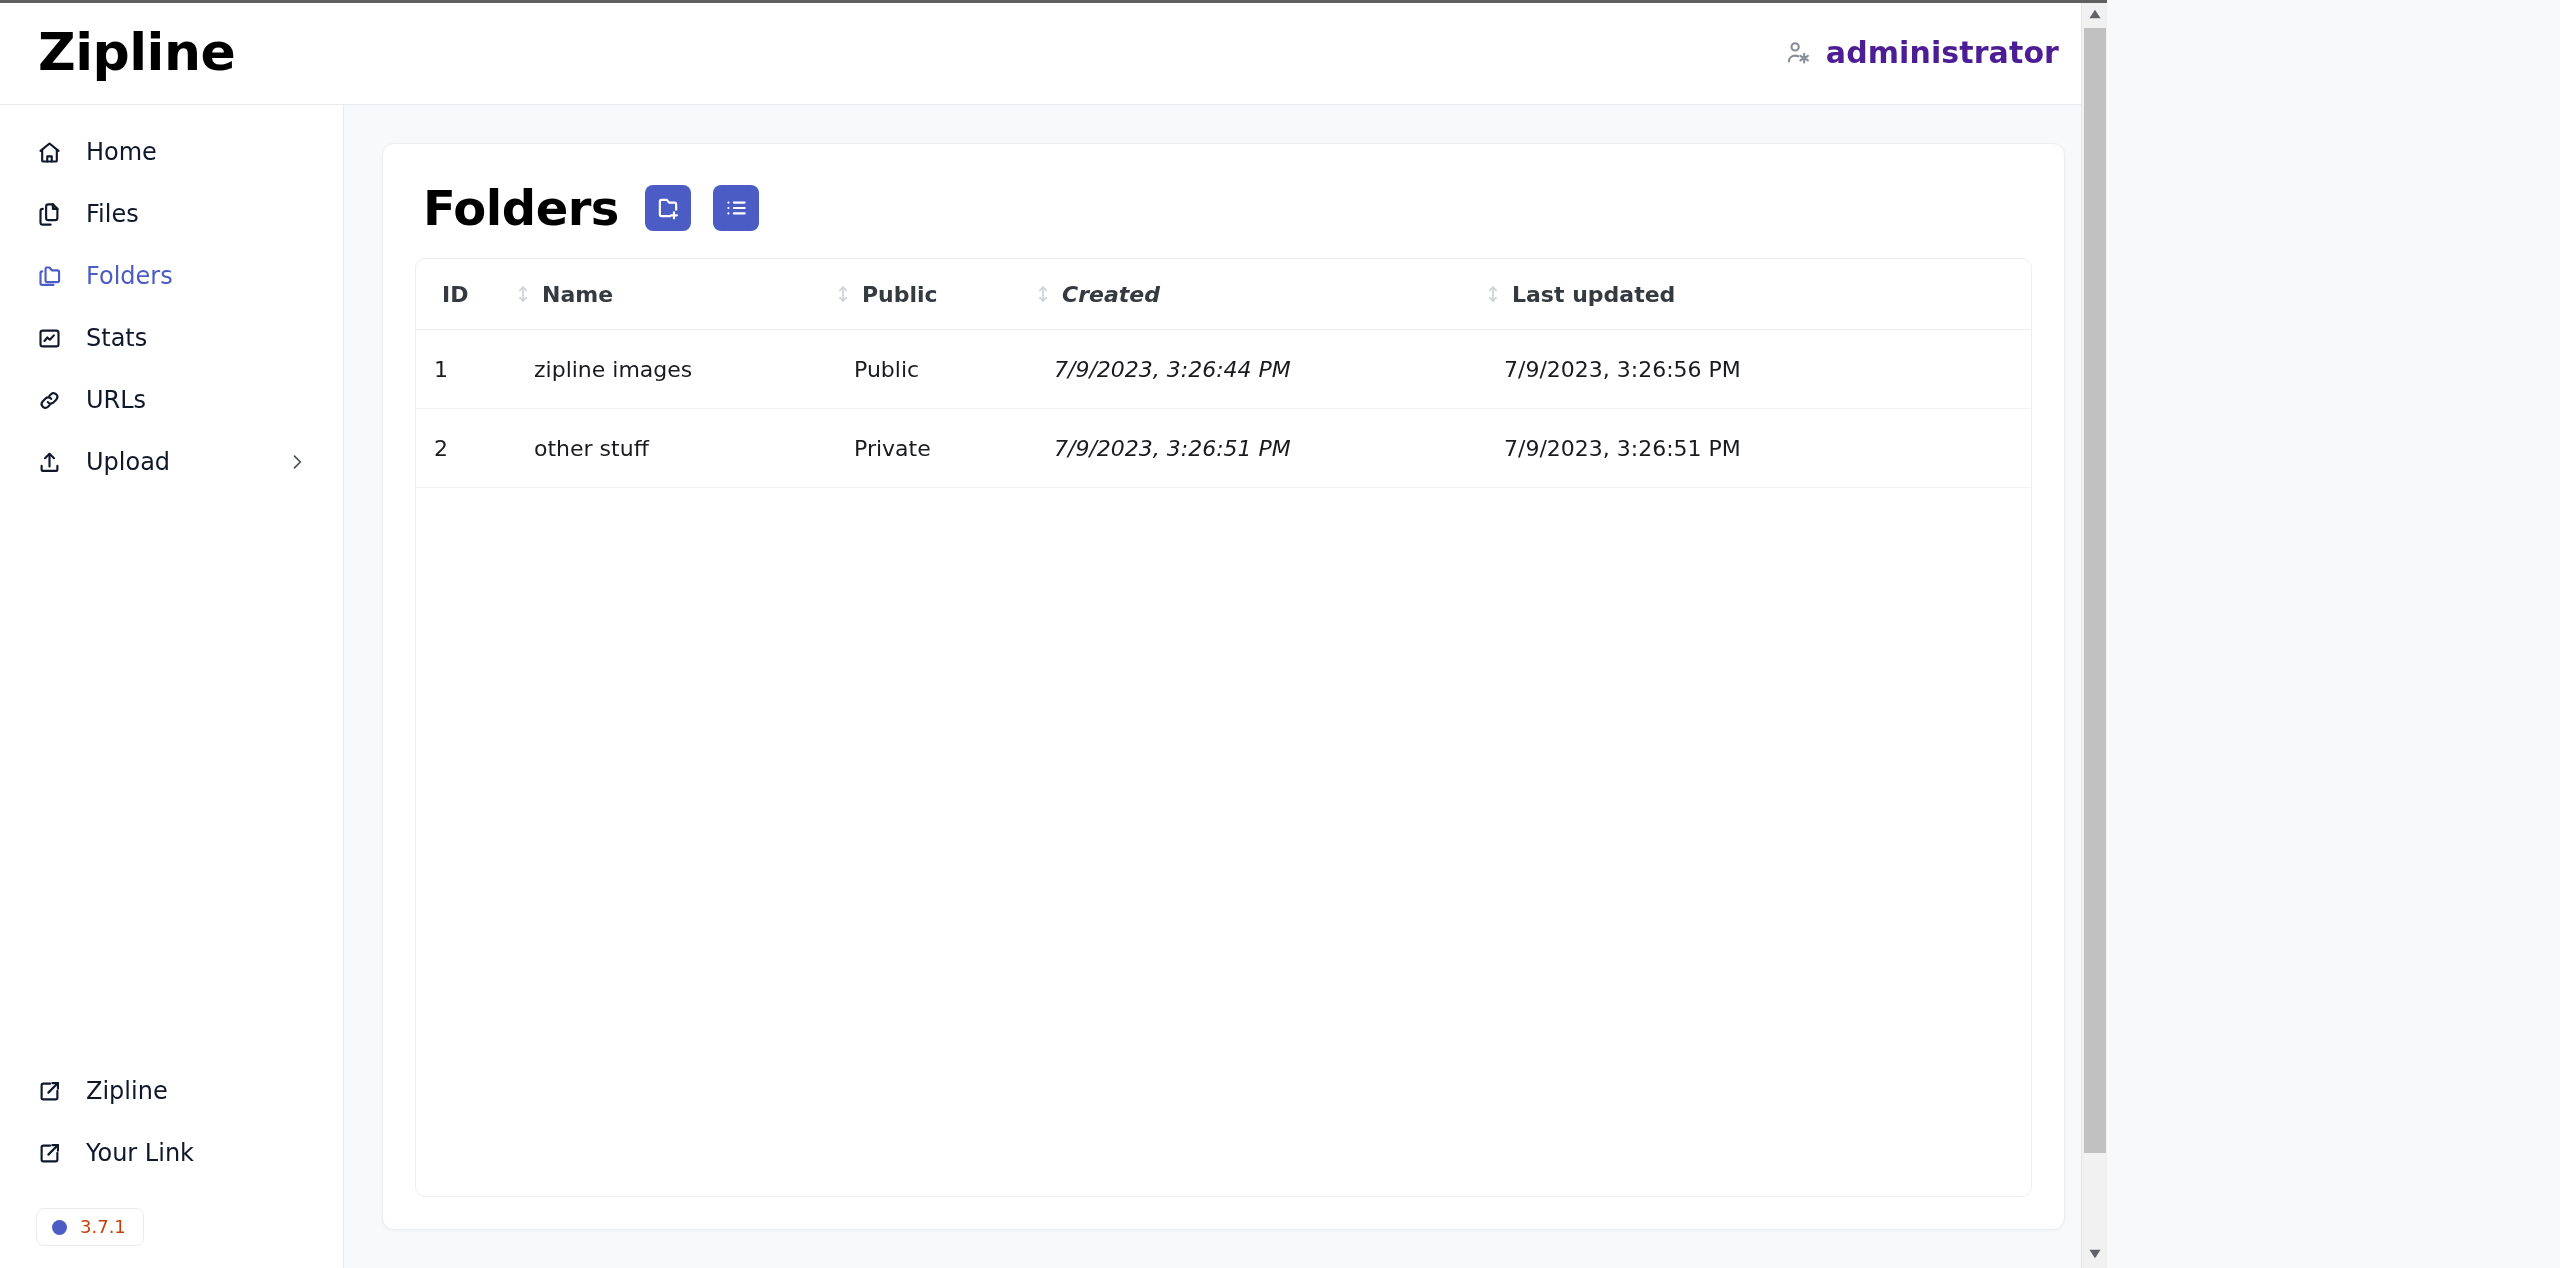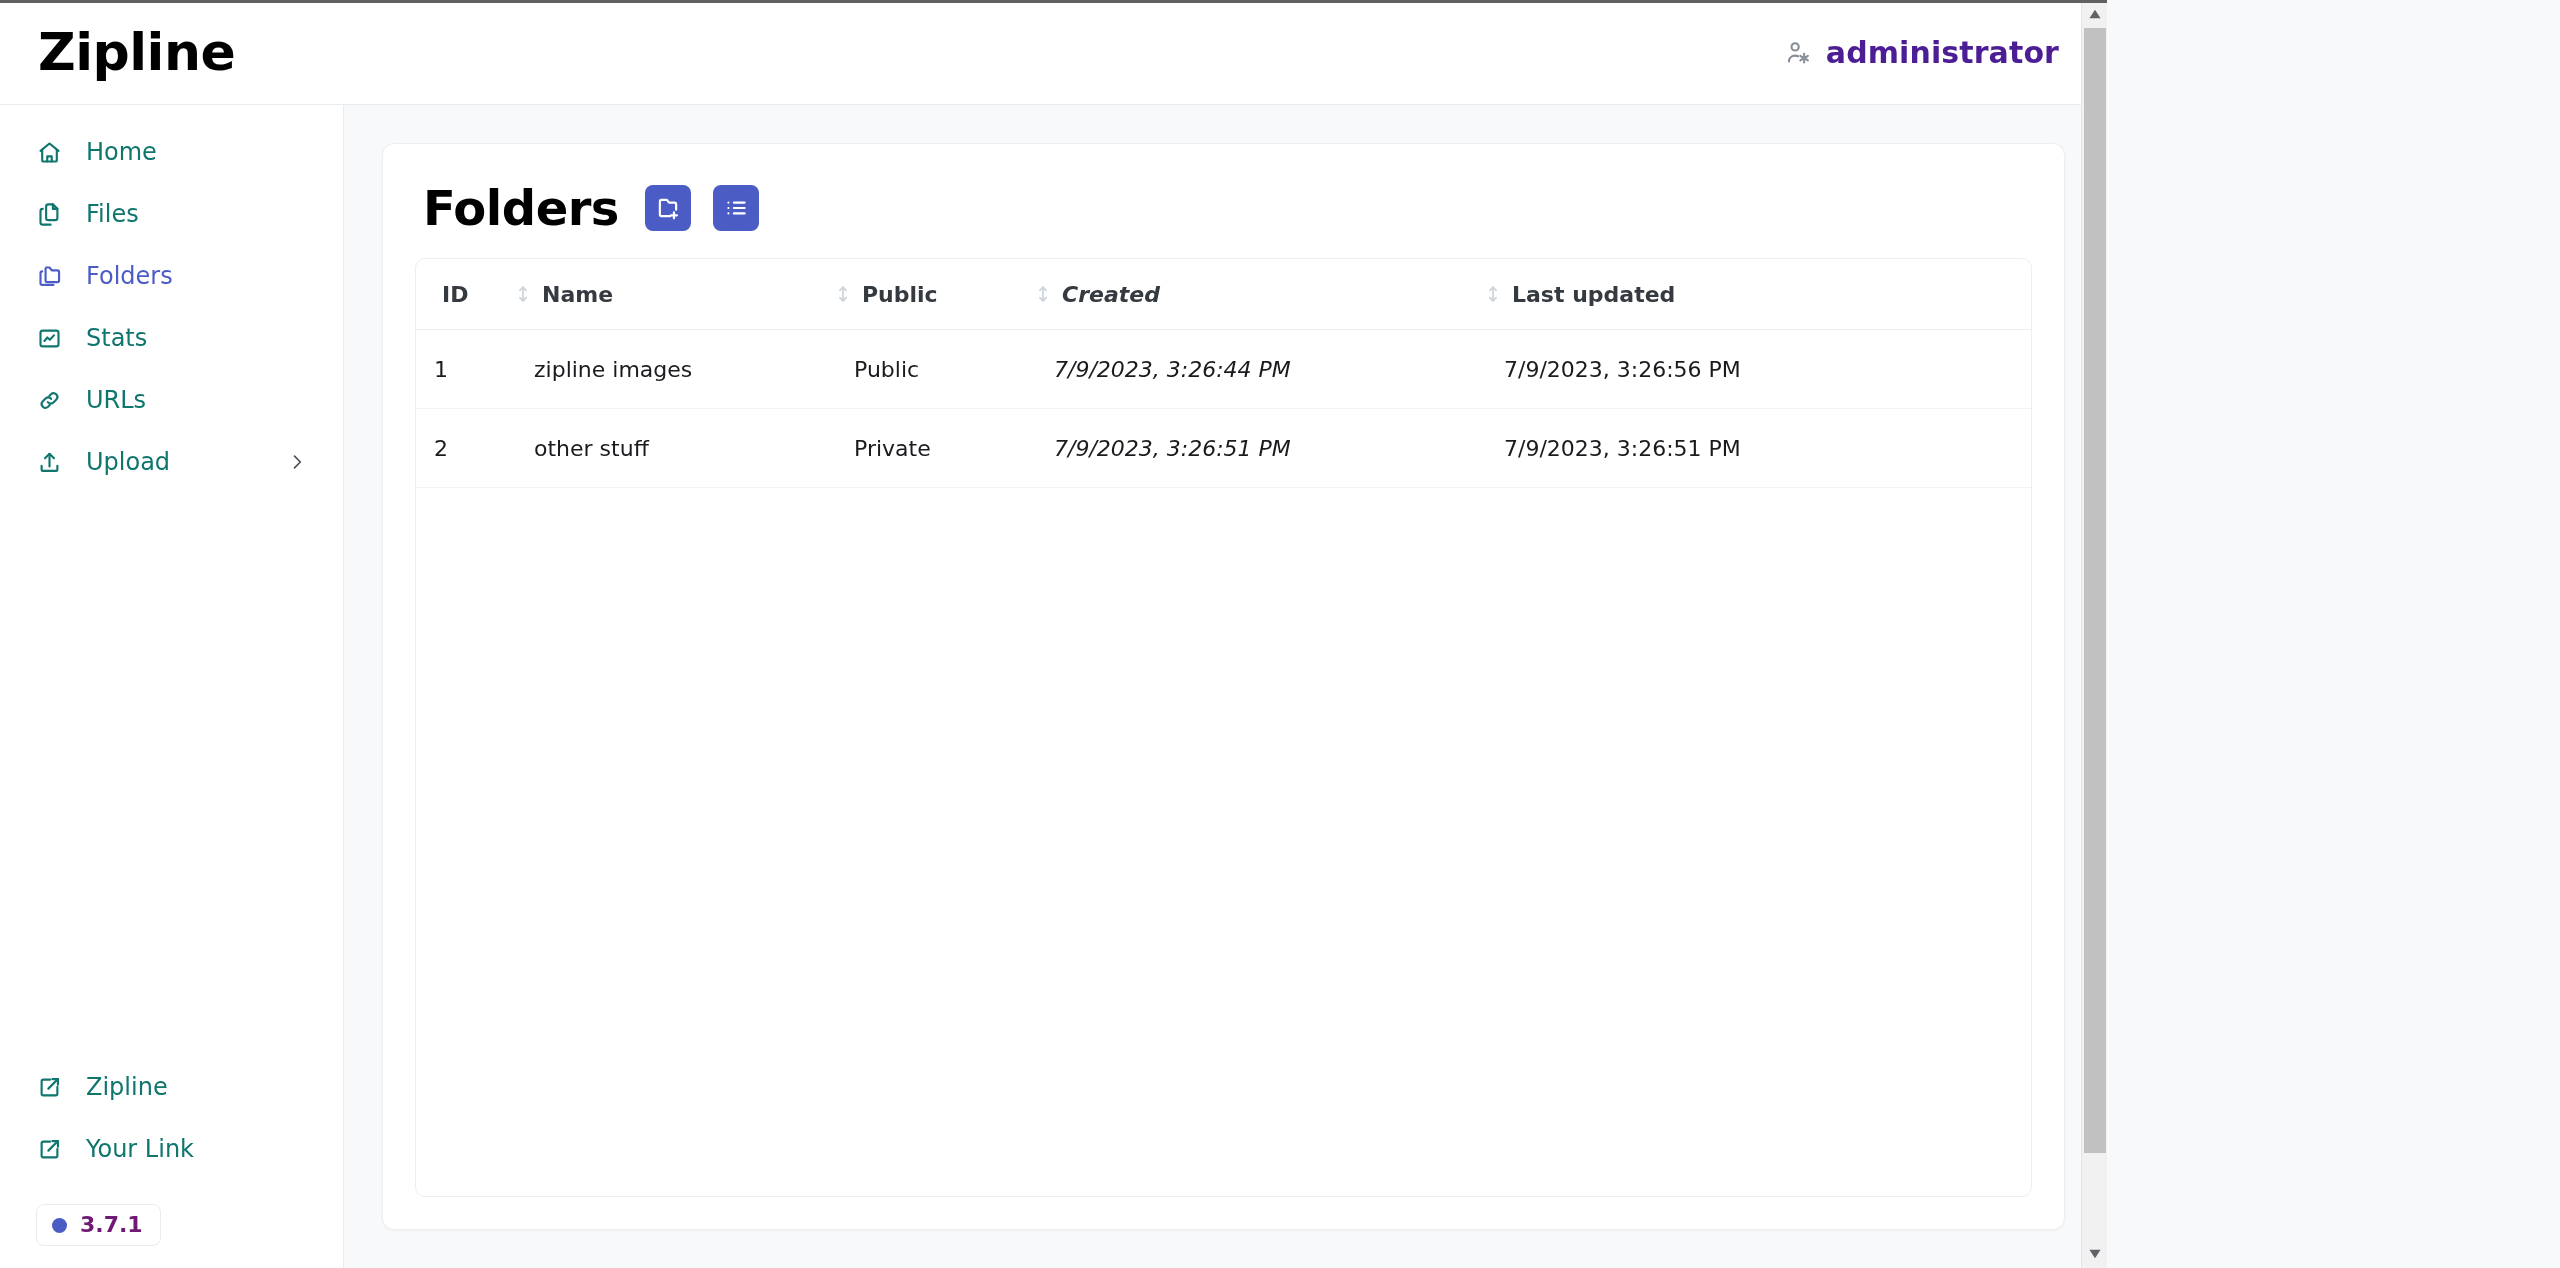--- a/index.html
+++ b/index.html
@@ -83,21 +83,21 @@
   .nav-top { display: flex; flex-direction: column; }
   .nav-bottom { margin-top: auto; display: flex; flex-direction: column; }
 
   .nav-item {
     display: flex;
     align-items: center;
     gap: 23px;
     height: 50px;
     padding: 0 14px 0 14px;
     border-radius: 7px;
-    color: #0f766e;
+    color: #0f172a;
     cursor: pointer;
     position: relative;
     margin-bottom: 12px;
   }
   .nav-item.active { color: #4c5cc5; }
   .nav-item.active .nav-label { color: #4c5cc5; font-weight: 400; }
 
   .nav-label {
     font-size: 24px;
     line-height: 1;
@@ -136,23 +136,23 @@
     border-radius: 8px;
     background: #ffffff;
     padding: 9px 17px 9px 15px;
     cursor: pointer;
   }
   .version-dot {
     width: 15px; height: 15px; border-radius: 50%;
     background: #4c5cc5; flex: 0 0 15px;
   }
   .version-text {
-    font-size: 22px;
-    font-weight: 700;
-    color: #701a75;
+    font-size: 18px;
+    font-weight: 400;
+    color: #c2410c;
     line-height: 1;
   }
 
   
   .main {
     flex: 1;
     background: #f8f9fa;
     padding: 38px 42px 38px 38px;
     min-width: 0;
     overflow: hidden;

